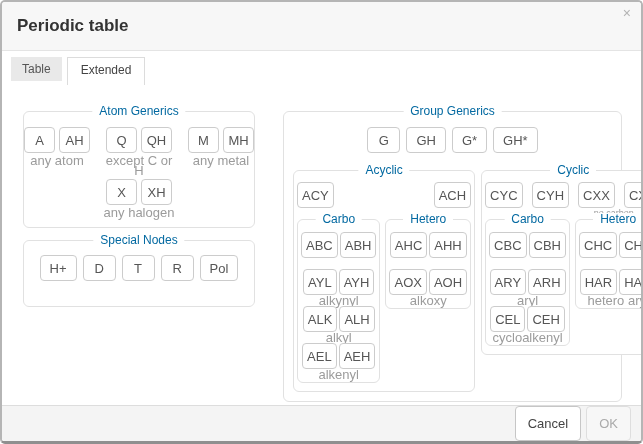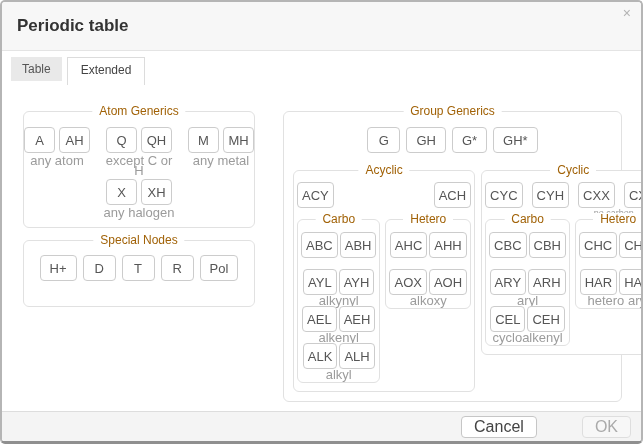--- a/index.html
+++ b/index.html
@@ -10,21 +10,21 @@
   .header { flex:0 0 32px; background:#f7f7f7; border-bottom:1px solid #e4e4e4;
     display:flex; align-items:center; padding:8px 15px; position:relative; }
   .title { font-size:17px; font-weight:bold; color:#333; }
   .close { position:absolute; right:10px; top:4px; font-size:14px; color:#b3b3b3; line-height:1; cursor:pointer; }
   .tabs { flex:0 0 34px; display:flex; align-items:flex-start; padding:6px 0 0 9px; box-sizing:border-box; }
   .tab { font-size:12px; color:#555; background:#e9e9e9; padding:5px 11px; height:24px; box-sizing:border-box; cursor:pointer; }
   .tab.active { background:#fff; border:1px solid #dcdcdc; border-bottom:none; height:28px; color:#444; margin-left:5px; padding:5px 13px; }
   .content { flex:1 1 auto; position:relative; background:#fff; }
   .box { position:relative; border:1px solid #e1e1e1; border-radius:6px; background:#fff; }
   .legend { position:absolute; top:-7px; left:50%; transform:translateX(-50%);
-    background:#fff; padding:0 7px; font-size:12px; color:#a16207; white-space:nowrap; line-height:13px; }
+    background:#fff; padding:0 7px; font-size:12px; color:#0369a1; white-space:nowrap; line-height:13px; }
   .left-col { position:absolute; left:21px; top:26px; width:232px; }
   .atom-generics { box-sizing:border-box; width:232px; padding:15px 0 9px; }
   .ag-row { display:flex; justify-content:center; gap:13px; }
   .ag-row + .ag-row { margin-top:3px; }
   .pair-btns { display:flex; gap:4px; justify-content:center; }
   .cap { font-size:13px; color:#9b9b9b; text-align:center; min-height:10px; line-height:10px; margin-top:3px; }
   .gbtn { display:inline-flex; align-items:center; justify-content:center; box-sizing:border-box;
     height:26px; min-width:31px; padding:0 4px; background:#fff; border:1px solid #ccc;
     border-radius:4px; font-size:13px; color:#565656; font-family:inherit; cursor:pointer; }
   .gbtn.wide { padding:0 9px; min-width:33px; }
@@ -39,22 +39,22 @@
   .cyc-row { gap:3px; }
   .no-carbon { width:50%; margin-left:48%; font-size:9px; color:#9b9b9b; text-align:center; height:11px; line-height:11px; }
   .acy-gap { height:11px; }
   .sub-boxes { display:flex; gap:5px; align-items:flex-start; justify-content:center; }
   .minibox { box-sizing:border-box; padding:12px 3px 2px; flex:1; }
   .mrow { margin-bottom:0; }
   .mrow .pair-btns { gap:2px; }
   .mrow .cap { margin-top:1px; }
   .footer { flex:0 0 30px; background:#f4f4f4; border-top:1px solid #dddddd;
     display:flex; justify-content:flex-end; align-items:center; padding:0 10px; gap:5px; box-sizing:border-box; }
-  .fbtn { height:22px; padding:0 12px; font-size:16px; border-radius:4px; border:1px solid #c6c6c6;
-    background:#fff; color:#444; font-family:inherit; cursor:pointer;margin-left:40px; }
+  .fbtn { height:35px; padding:0 12px; font-size:13px; border-radius:4px; border:1px solid #c6c6c6;
+    background:#fff; color:#444; font-family:inherit; cursor:pointer; }
   .fbtn.disabled { background:#f7f7f7; border-color:#dedede; color:#aaa; cursor:default; }
 </style>
 </head>
 <body>
 
 <div class="dialog">
   <div class="header">
     <span class="title">Periodic table</span>
     <span class="close">×</span>
   </div>
@@ -145,31 +145,31 @@
               </div>
               <div class="mrow">
                 <div class="pair-btns">
                   <button class="gbtn">AYL</button>
                   <button class="gbtn">AYH</button>
                 </div>
                 <div class="cap">alkynyl</div>
               </div>
               <div class="mrow">
                 <div class="pair-btns">
+                  <button class="gbtn">ALK</button>
+                  <button class="gbtn">ALH</button>
+                </div>
+                <div class="cap">alkyl</div>
+              </div>
+              <div class="mrow">
+                <div class="pair-btns">
                   <button class="gbtn">AEL</button>
                   <button class="gbtn">AEH</button>
                 </div>
                 <div class="cap">alkenyl</div>
-              </div>
-              <div class="mrow">
-                <div class="pair-btns">
-                  <button class="gbtn">ALK</button>
-                  <button class="gbtn">ALH</button>
-                </div>
-                <div class="cap">alkyl</div>
               </div>
             </div>
             <div class="box minibox">
               <span class="legend">Hetero</span>
               <div class="mrow">
                 <div class="pair-btns">
                   <button class="gbtn">AHC</button>
                   <button class="gbtn">AHH</button>
                 </div>
                 <div class="cap"></div>

